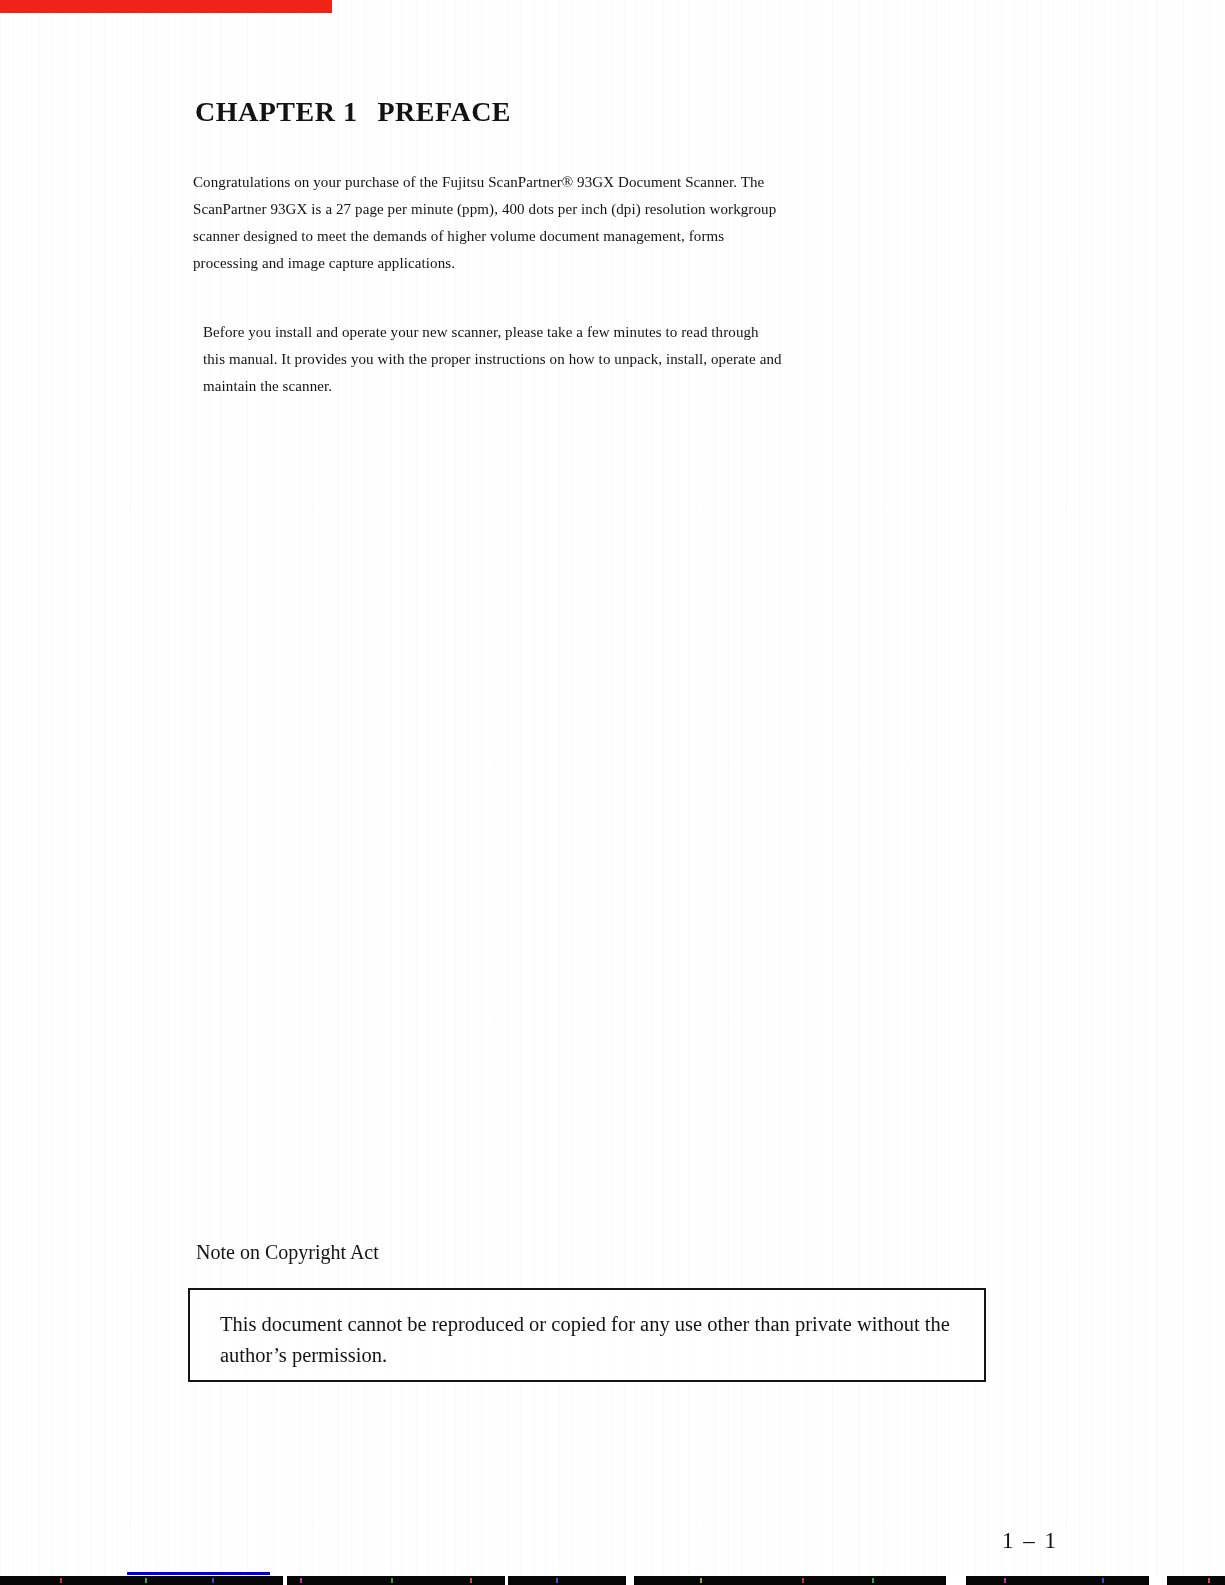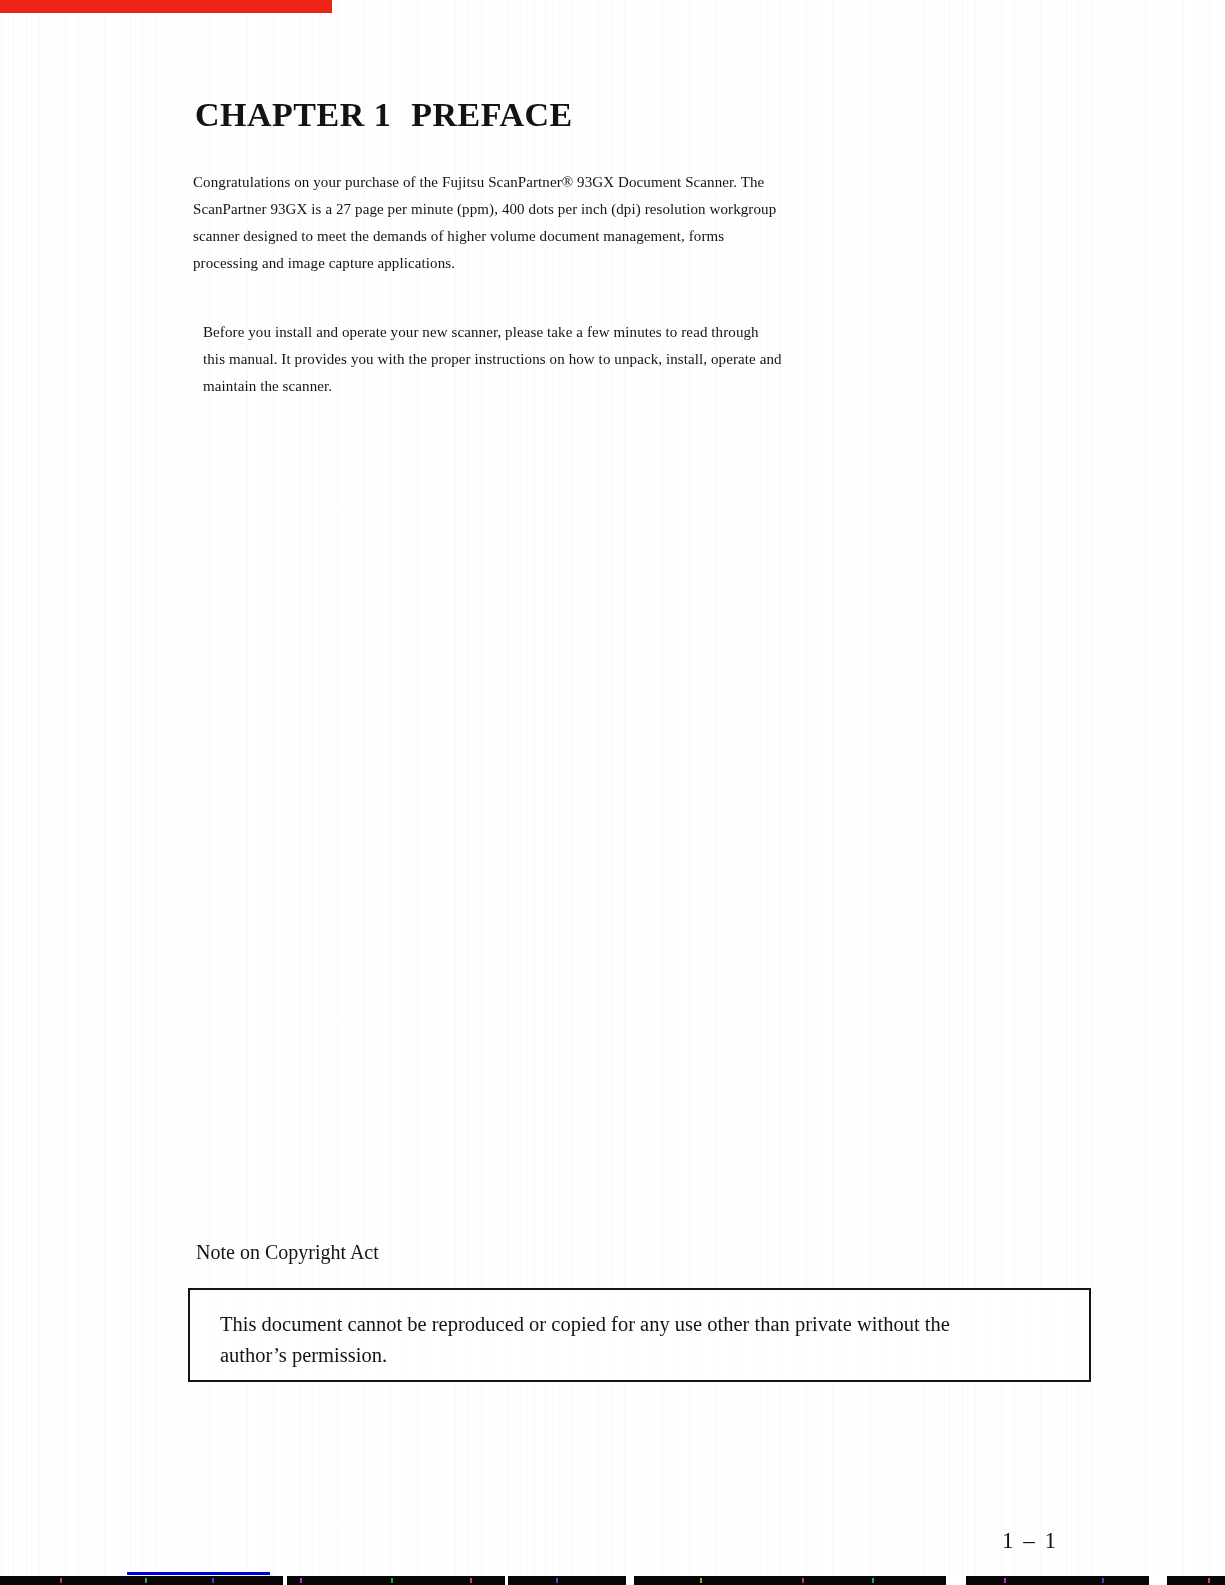--- a/index.html
+++ b/index.html
@@ -18,21 +18,21 @@
   }
   .abs { position: absolute; }
 
   .red-bar {
     left: 0; top: 0; width: 332px; height: 13px;
     background: #ee2418;
   }
 
   .heading {
     left: 195px; top: 96px;
-    font-size: 34px; font-weight: bold;
+    font-size: 28px; font-weight: bold;
     letter-spacing: 0.5px;
     white-space: nowrap;
     margin: 0;
   }
   .heading .title-part { margin-left: 20px; }
 
   .para {
     margin: 0;
     font-size: 15px;
     line-height: 27px;
@@ -42,21 +42,21 @@
   .p1 { left: 193px; top: 169px; width: 880px; }
   .p2 { left: 203px; top: 319px; width: 880px; }
 
   .note-label {
     left: 196px; top: 1241px;
     font-size: 20px;
   }
 
   .copy-box {
     left: 188px; top: 1288px;
-    width: 903px; height: 94px;
+    width: 798px; height: 94px;
     border: 2px solid #141414;
     box-sizing: border-box;
     background: rgba(255,255,255,0.6);
   }
   .copy-text {
     margin: 0;
     padding: 19px 24px 0 30px;
     font-size: 20.5px;
     line-height: 31px;
     white-space: pre-line;

